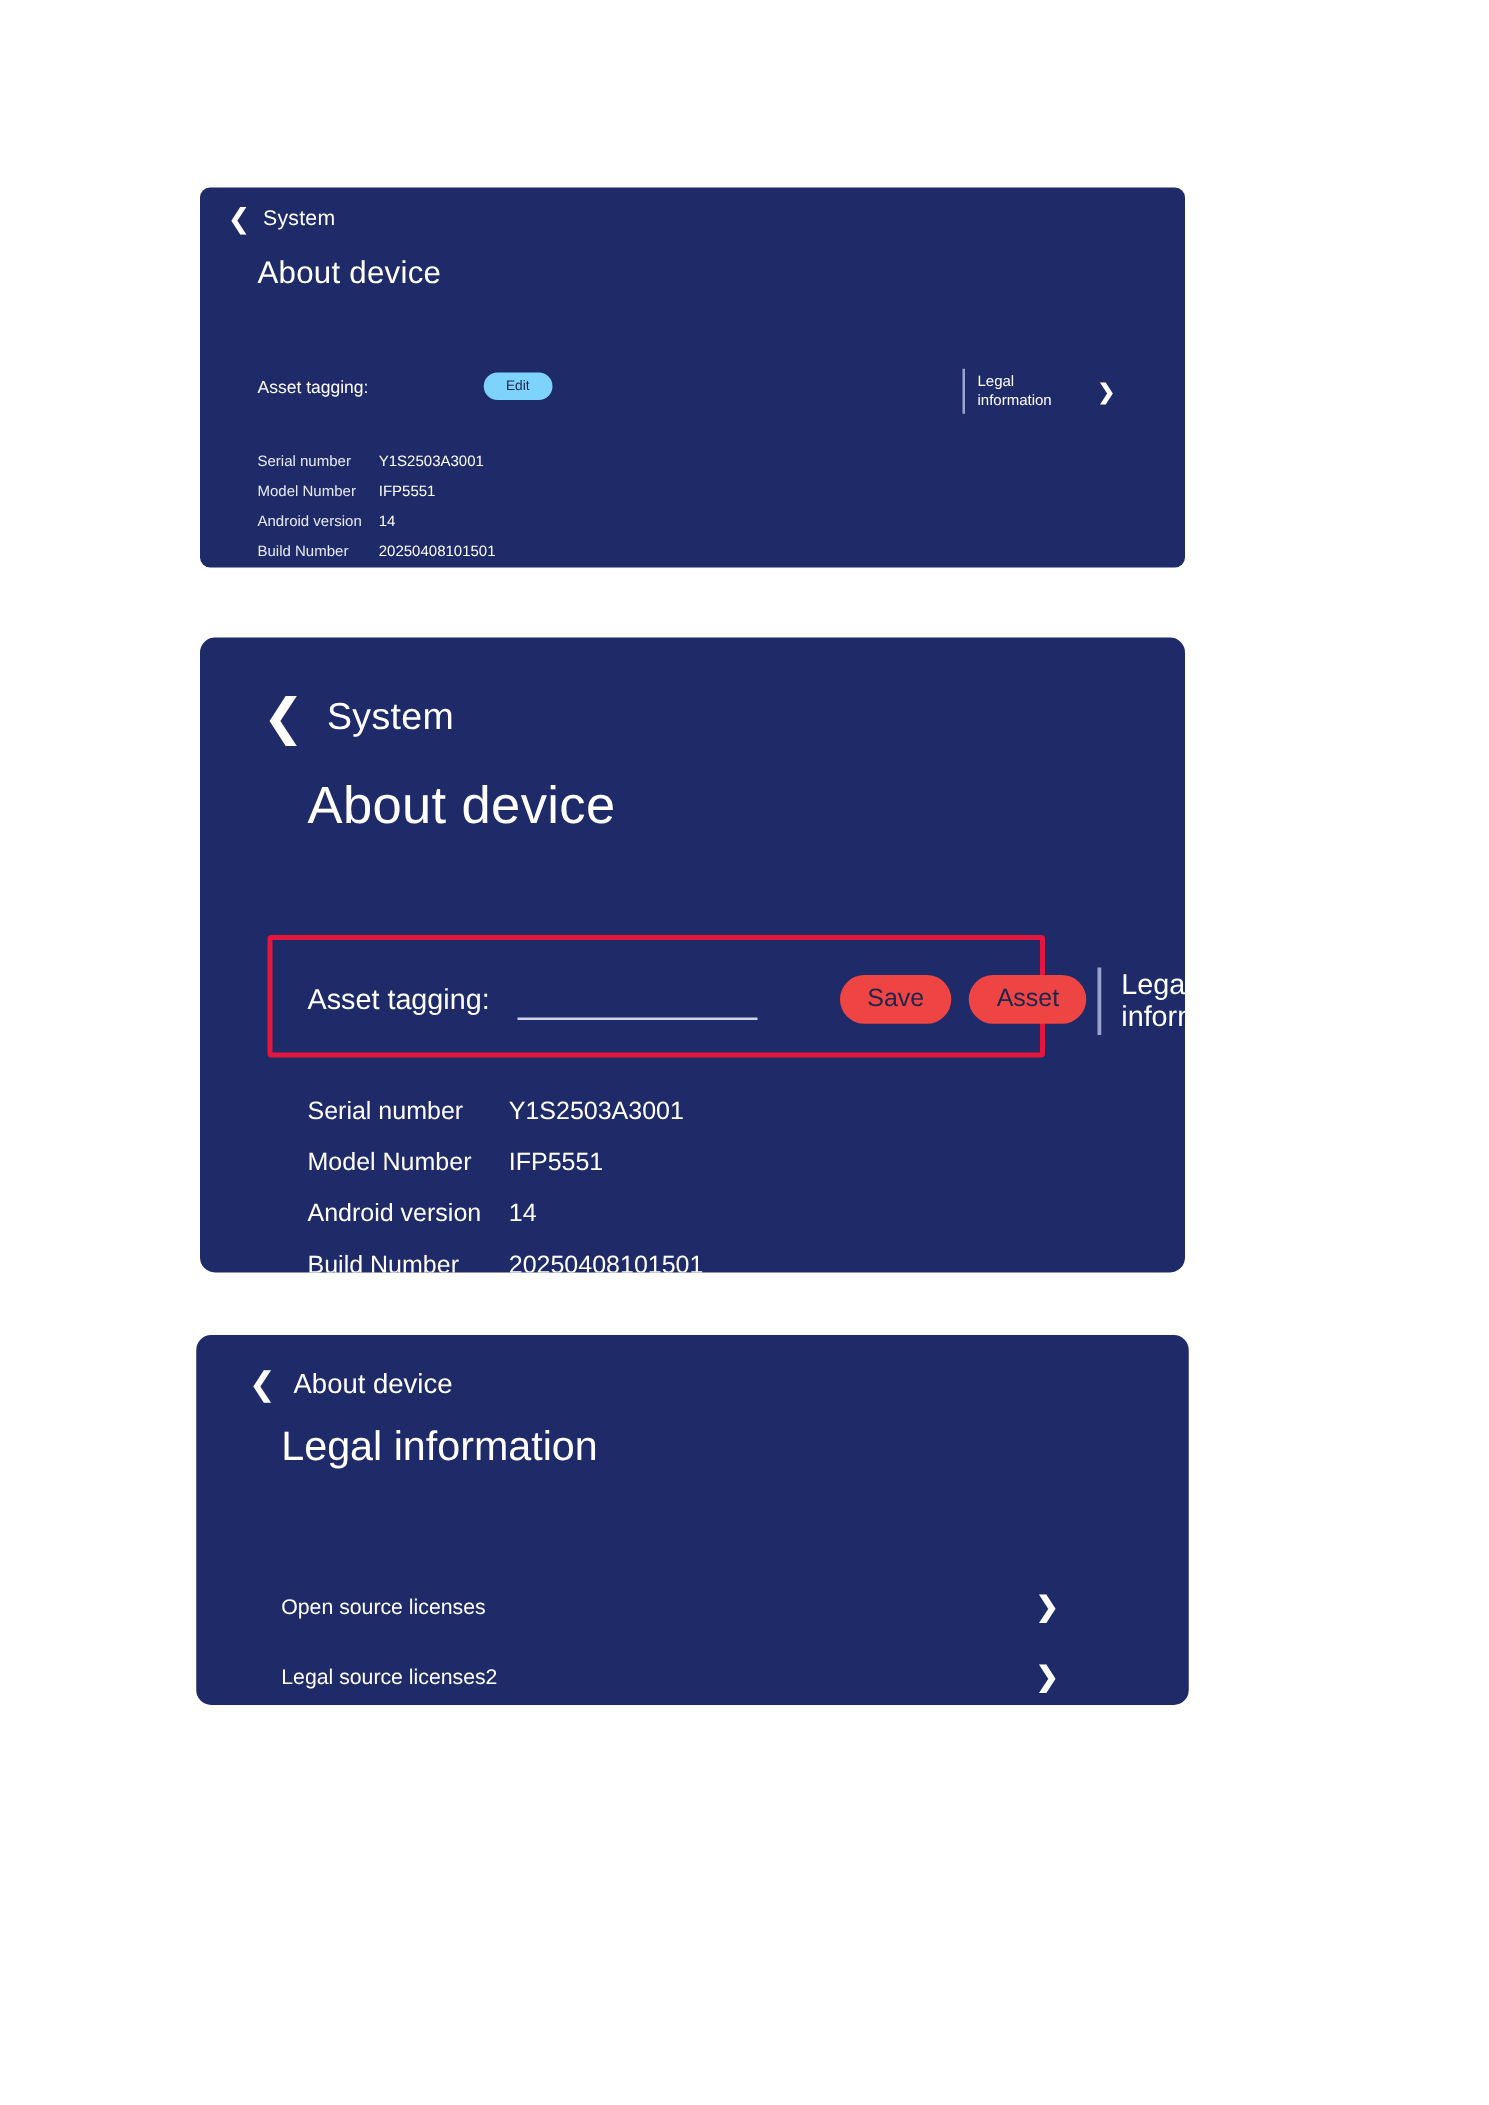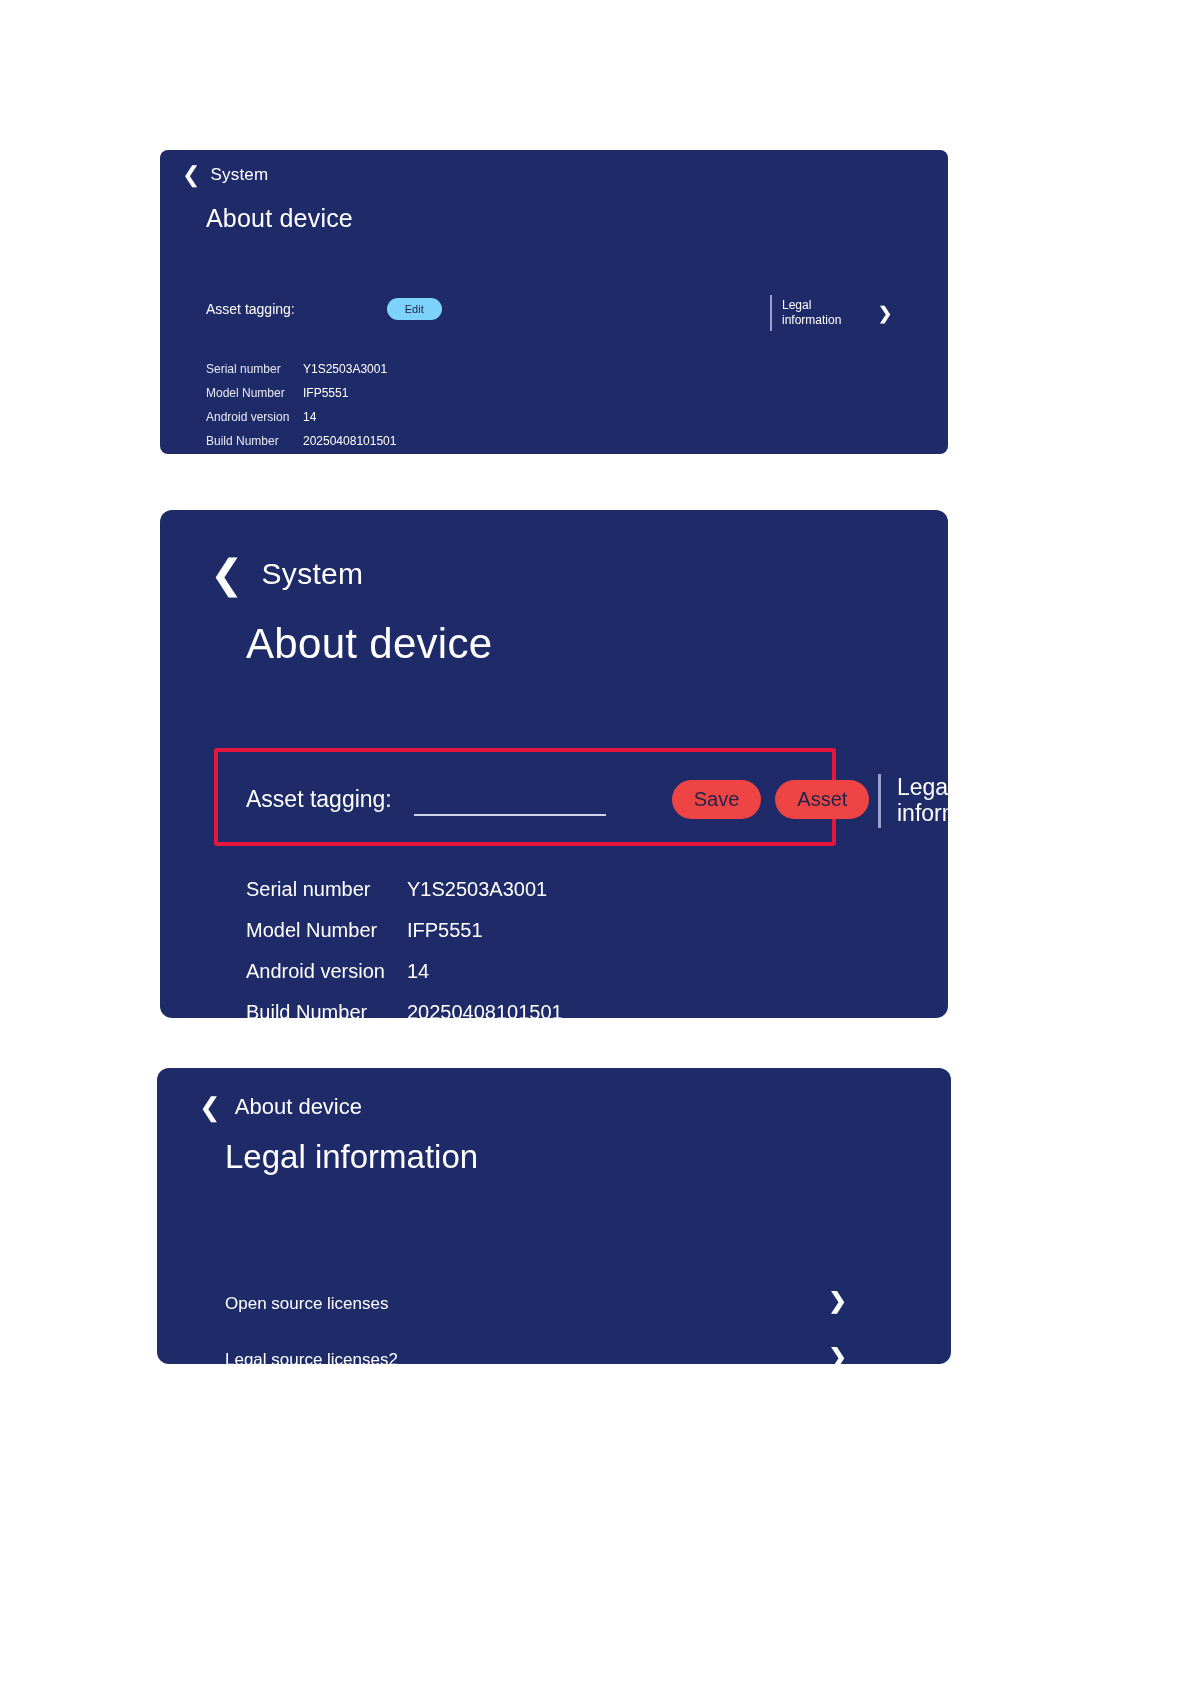--- a/index.html
+++ b/index.html
@@ -224,21 +224,21 @@
     font-weight: 400;
   }
   #panel3 .list {
     position: absolute;
     left: 68px;
     top: 190px;
     width: 630px;
   }
   #panel3 .list-item {
     display: flex;
-    align-items: flex-end;
+    align-items: center;
     justify-content: space-between;
     height: 56px;
     cursor: pointer;
   }
   #panel3 .li-label { font-size: 17px; }
   #panel3 .li-chev { font-size: 22px; font-weight: 700; margin-right: 8px; }
 </style>
 </head>
 <body>
 

